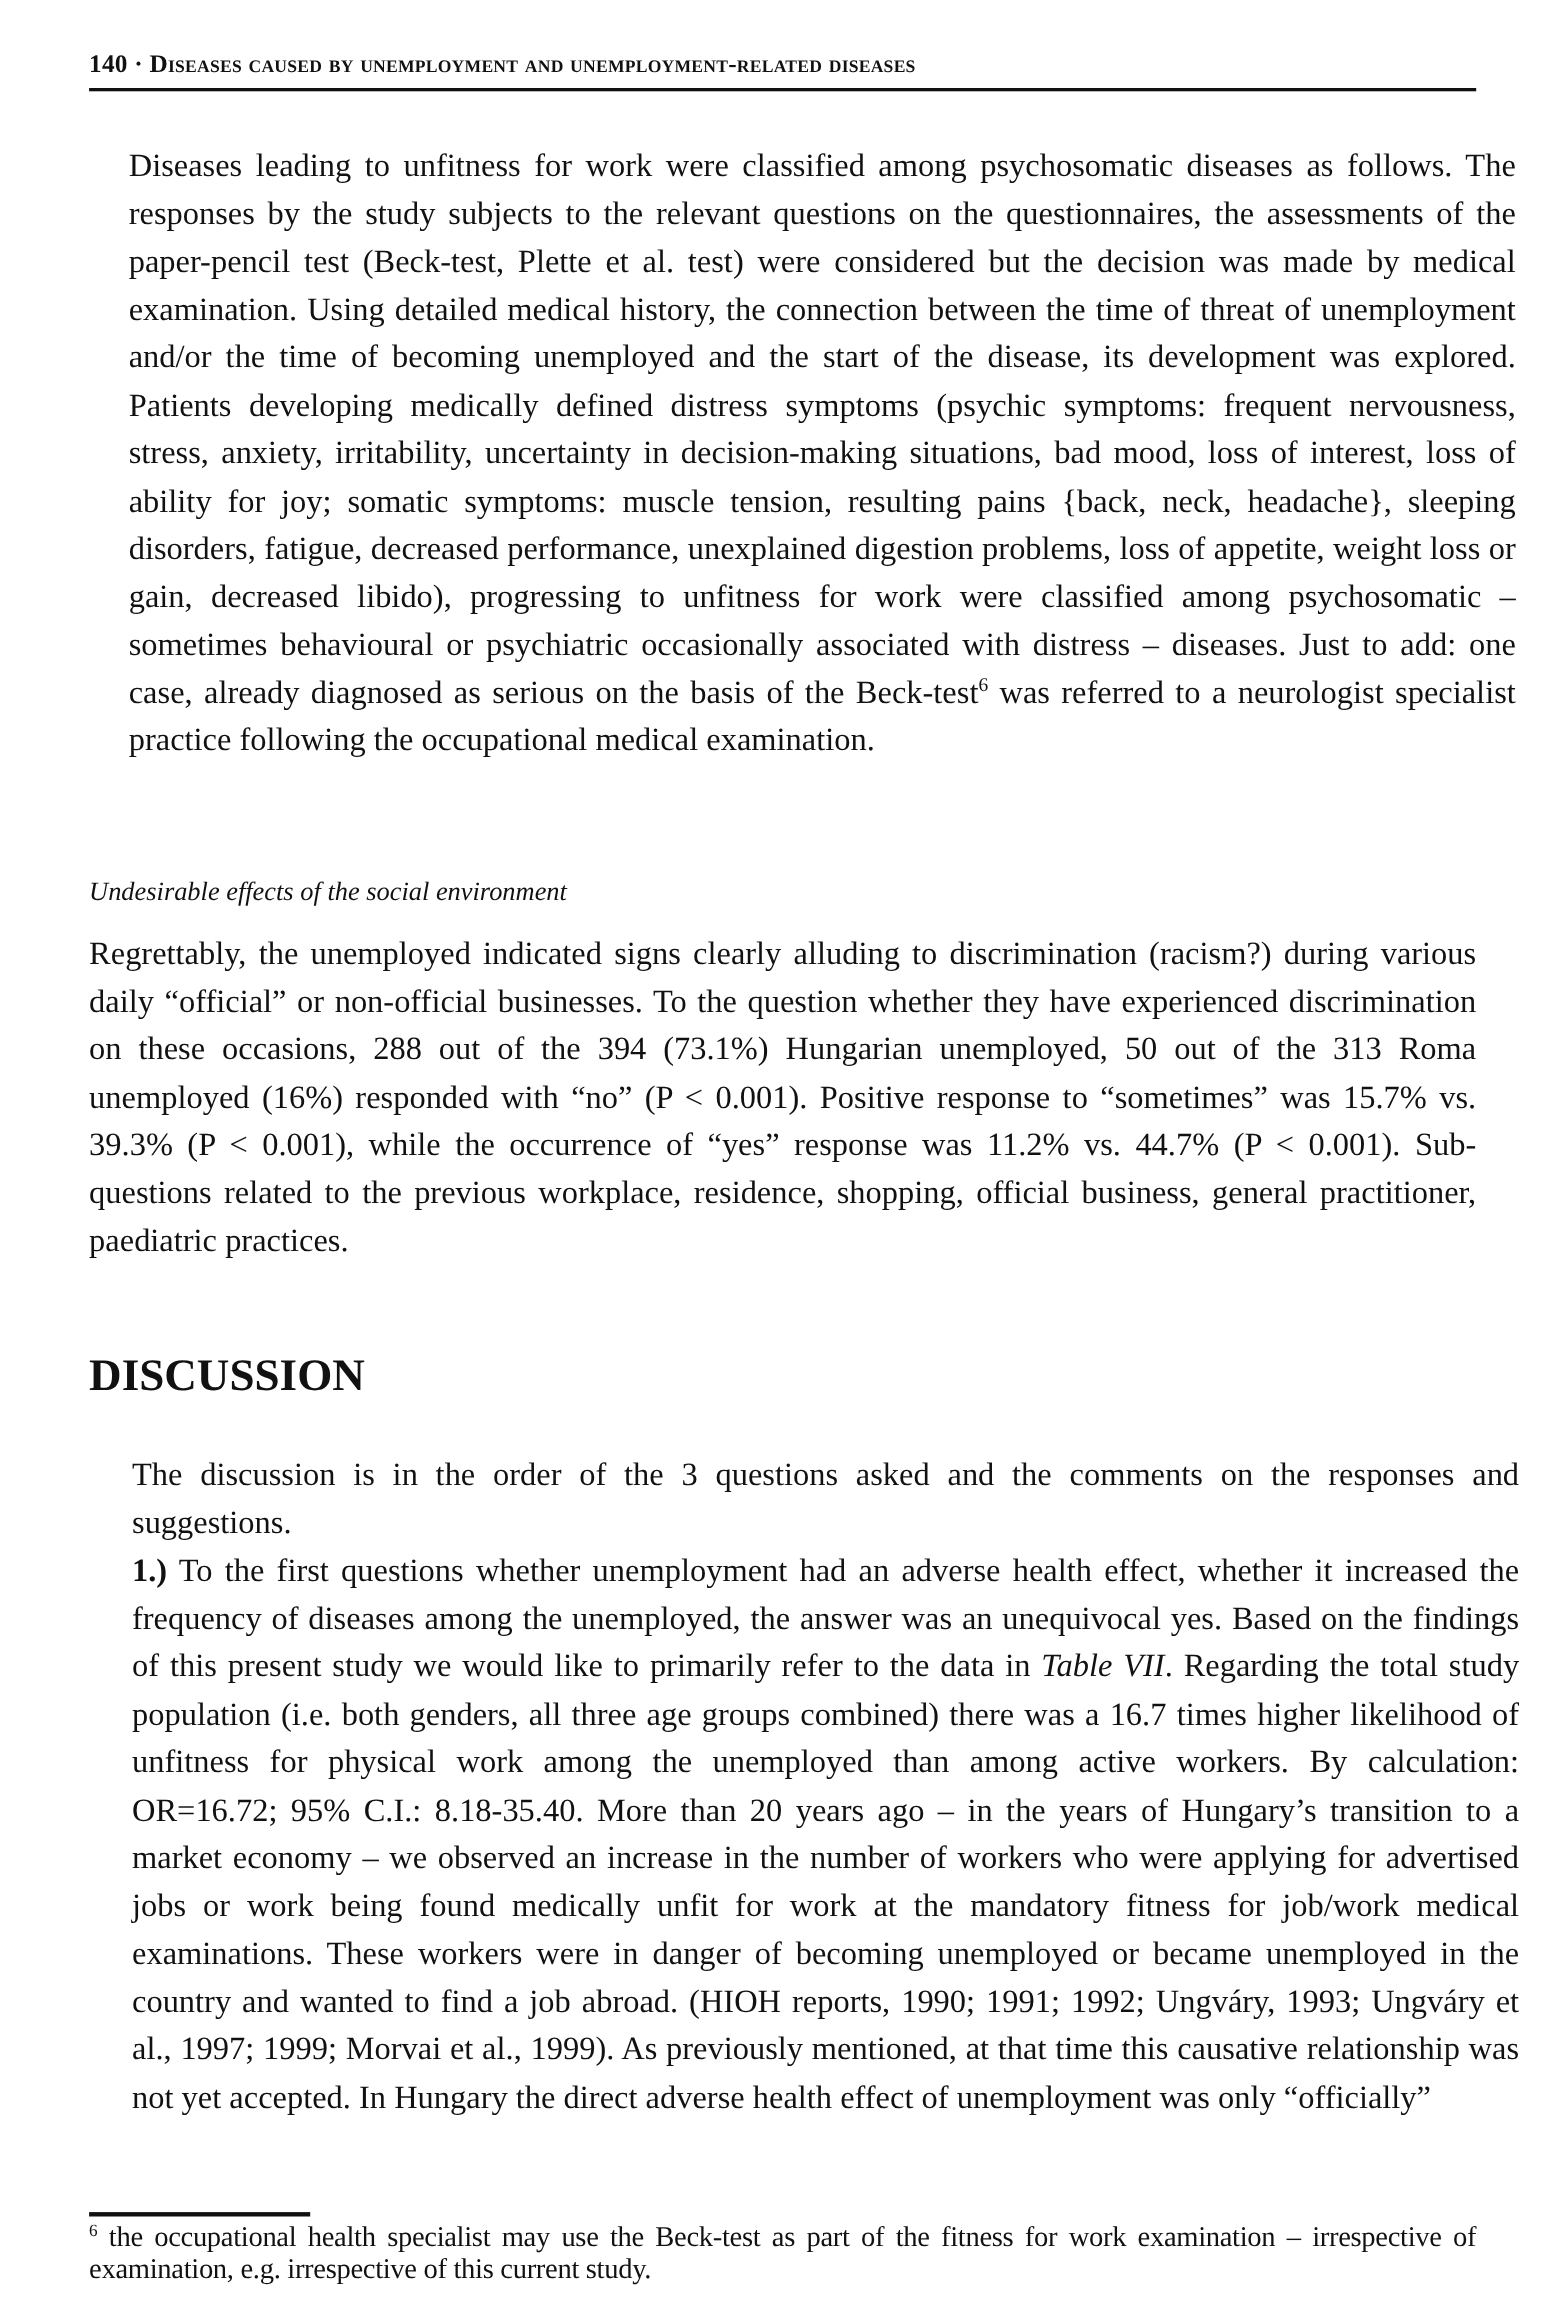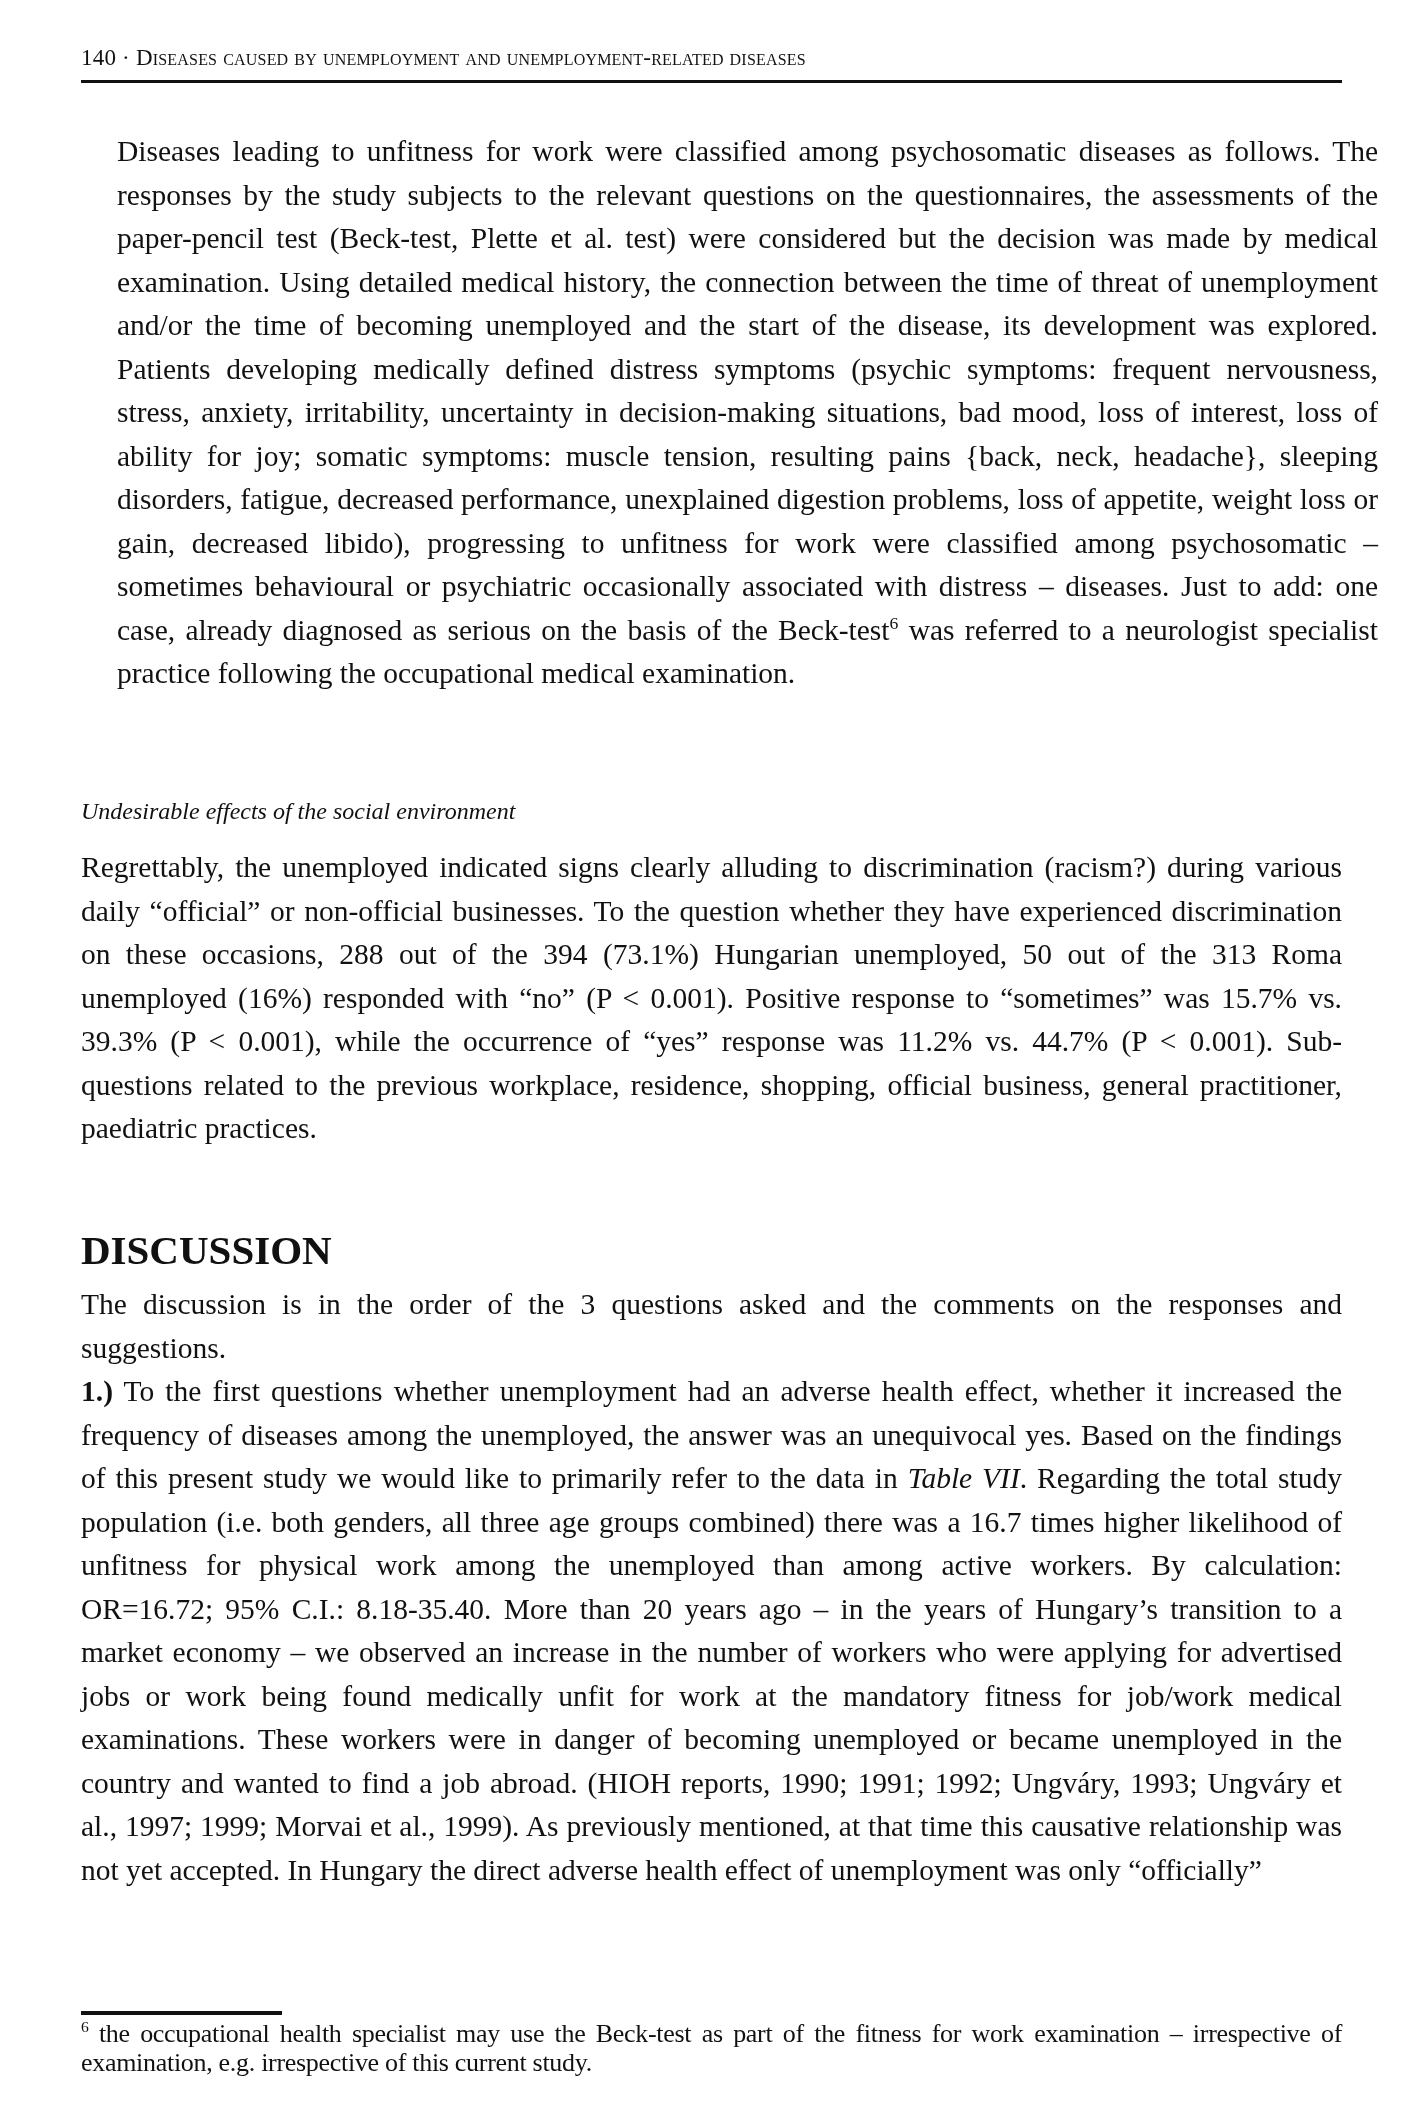--- a/index.html
+++ b/index.html
@@ -1,27 +1,27 @@
 <!DOCTYPE html>
 <html><head>
 <meta charset="utf-8">
 <style>
   html, body { margin: 0; padding: 0; background: #ffffff; }
   body { width: 1415px; height: 2104px; position: relative; overflow: hidden; color: #111; font-family: "Liberation Serif", serif; }
   .abs { position: absolute; left: 81px; width: 1261px; }
-  .running-head { top: 44px; font-size: 23px; line-height: 28px; white-space: nowrap; letter-spacing: 0.2px; }
+  .running-head { top: 44px; font-size: 23px; line-height: 28px; white-space: nowrap; letter-spacing: 0.2px; font-weight: bold; }
   .running-head .sc { font-variant: small-caps; }
   .head-rule { position: absolute; left: 81px; width: 1261px; top: 80px; height: 3px; background: #111; }
   .body-text { font-size: 29.5px; line-height: 43.5px; text-align: justify; }
   .body-text p { margin: 0; }
   .para1 { top: 130px; margin-left: 36px; }
   .subhead { top: 790px; font-size: 24px; line-height: 43.5px; font-style: italic; }
   .para2 { top: 846px; }
   .disc-head { top: 1228px; font-size: 41px; line-height: 44px; font-weight: bold; }
-  .para3 { top: 1283px; }
+  .para3 { top: 1320px; margin-left: 39px; }
   .para3 b { font-weight: bold; }
   .para3 i { }
   .fn-rule { position: absolute; left: 81px; top: 2011px; width: 201px; height: 4px; background: #111; }
   .footnote { top: 2019px; font-size: 26px; line-height: 29px; text-align: justify; letter-spacing: -0.3px; }
   sup { font-size: 60%; line-height: 0; vertical-align: super; }
 </style>
 </head>
 <body>
 
 <div class="abs running-head">

